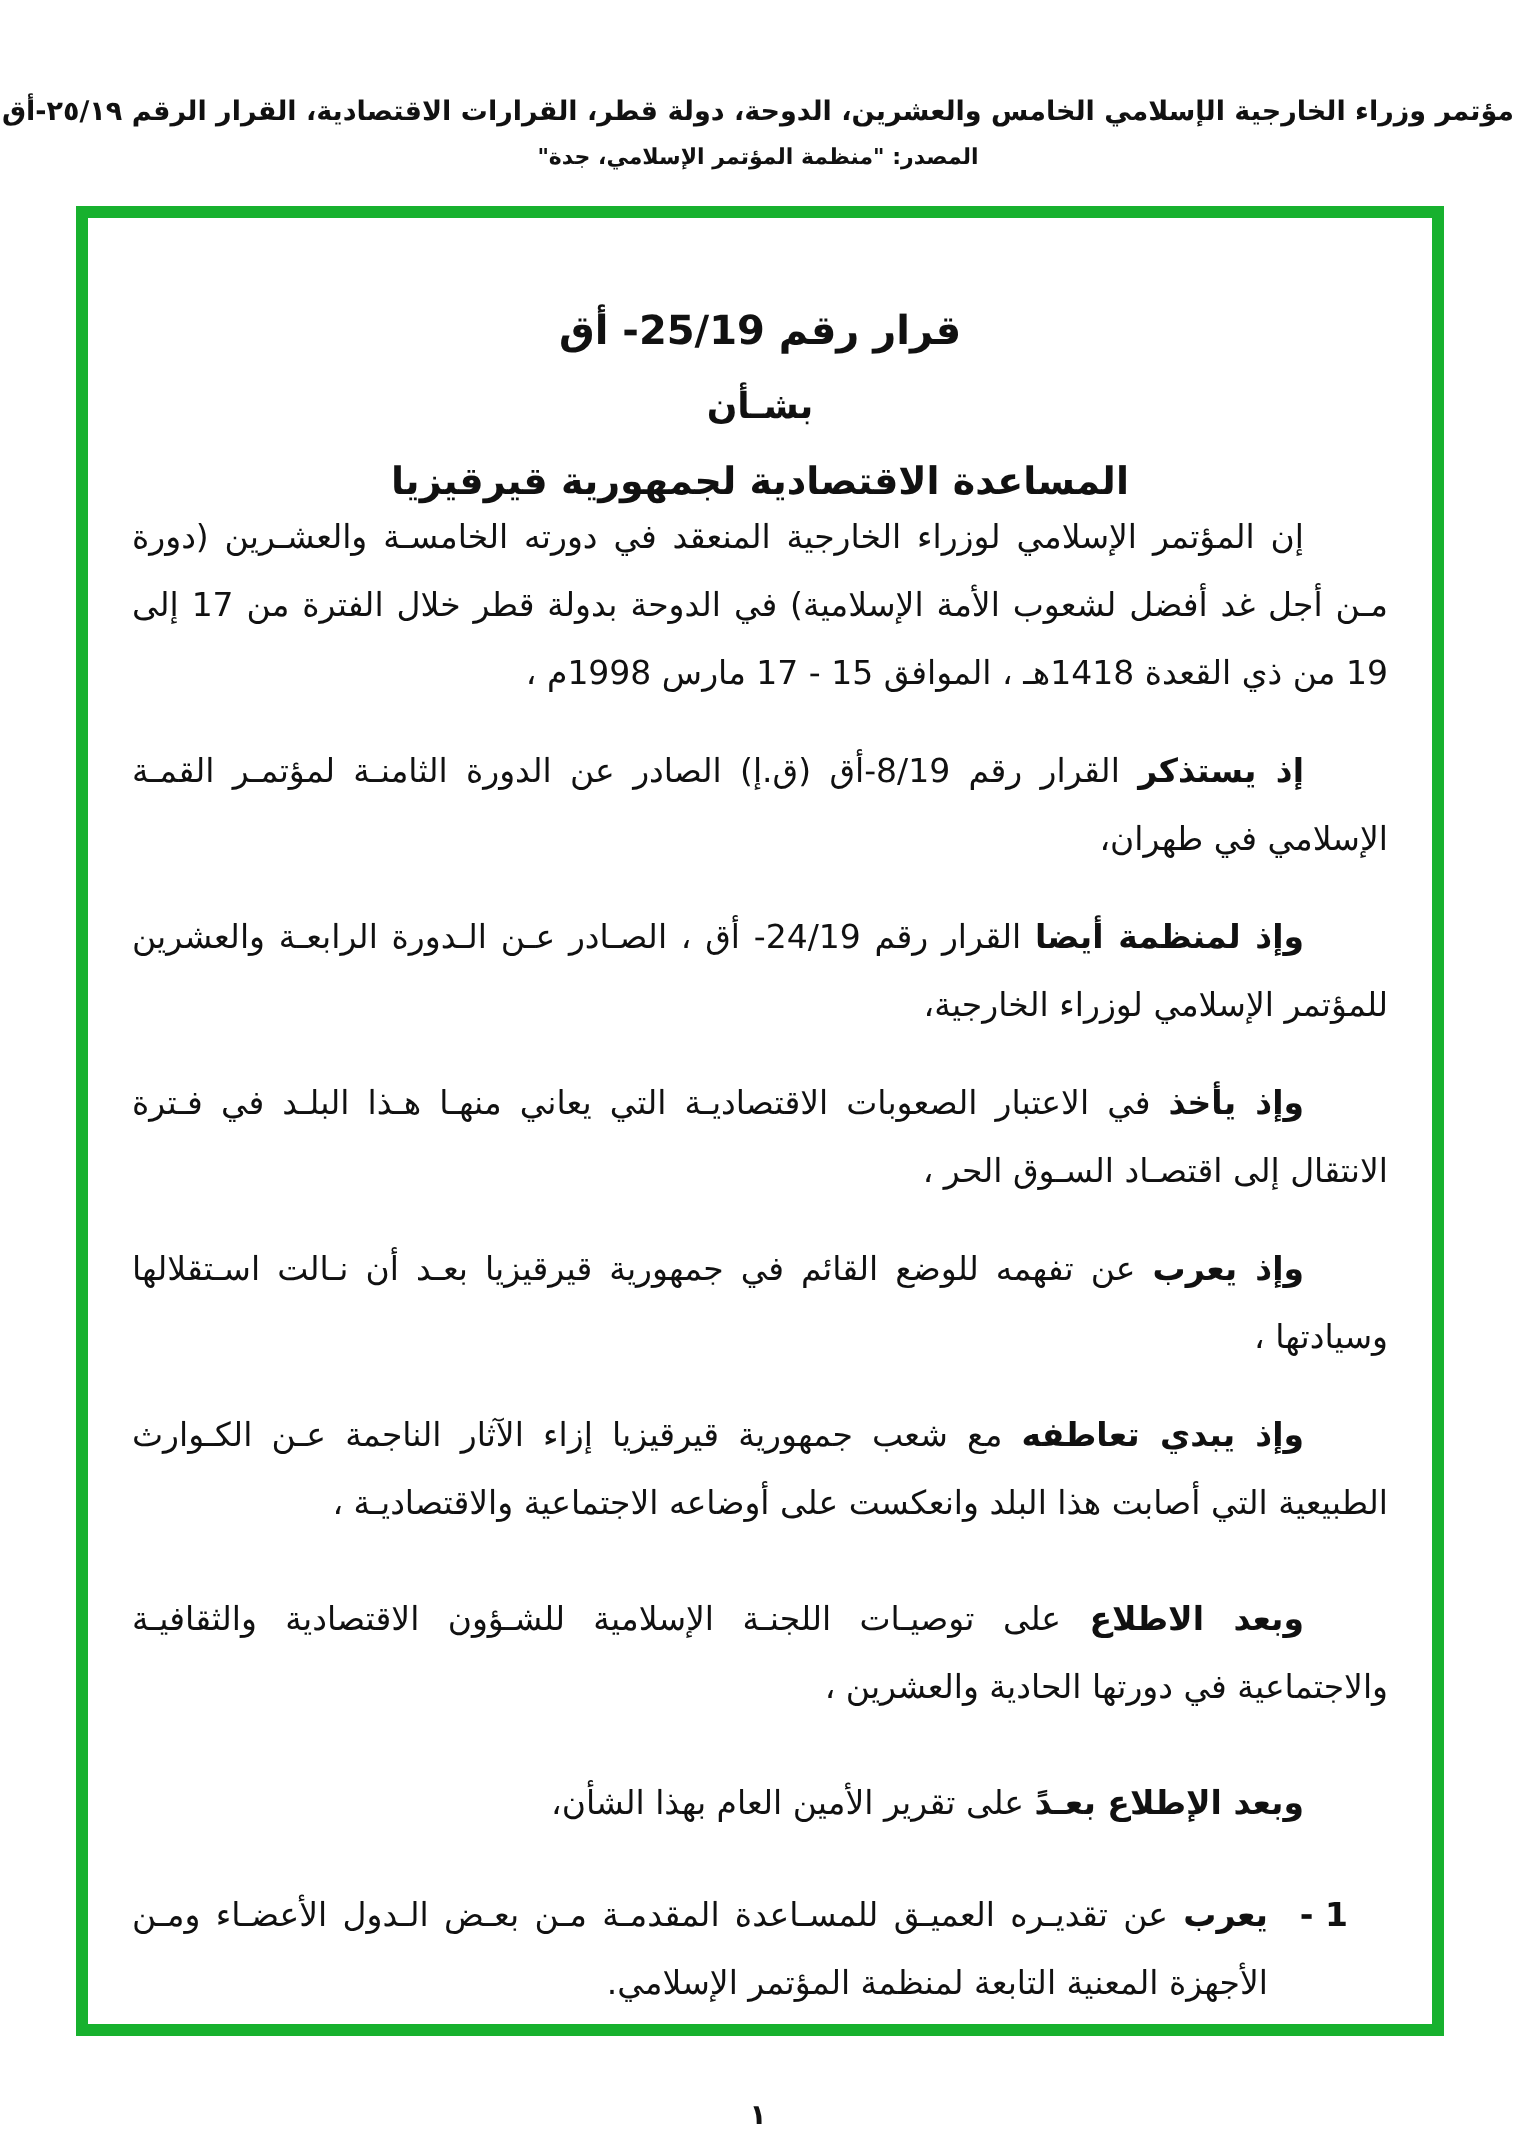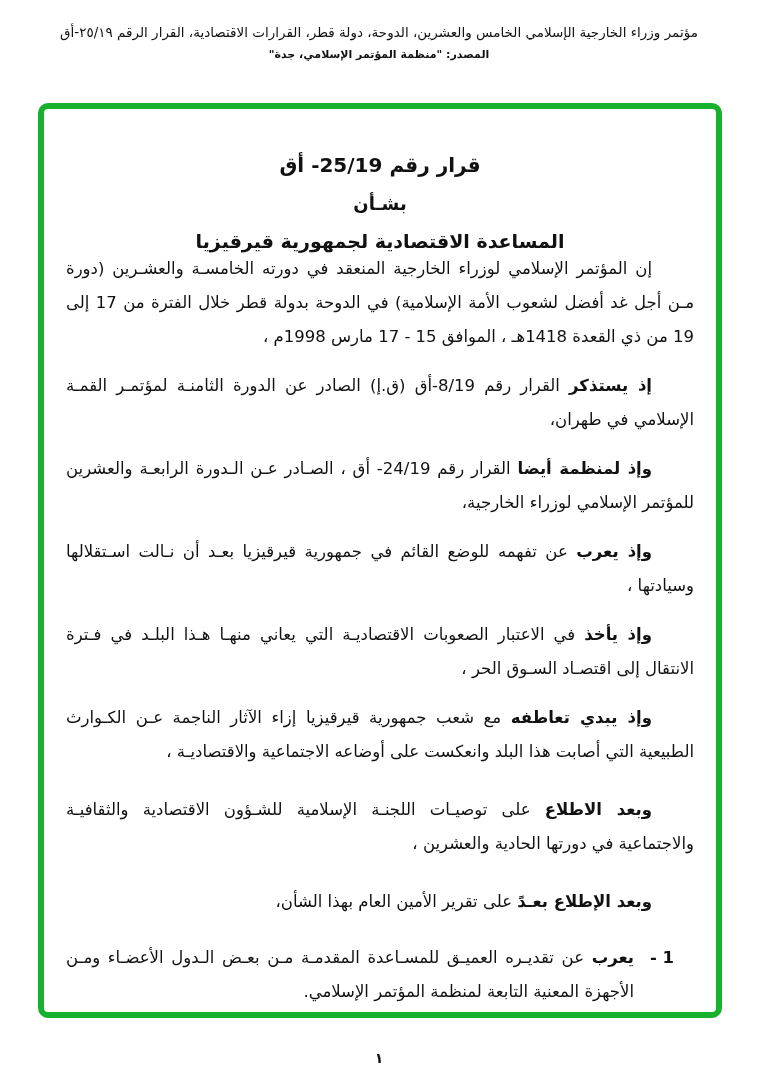--- a/index.html
+++ b/index.html
@@ -16,36 +16,37 @@
     background: #ffffff;
     overflow: hidden;
   }
   .doc-header {
     direction: rtl;
     text-align: center;
     padding-top: 24px;
   }
   .doc-header-line1 {
     font-size: 13.5px;
-    font-weight: normal;
+    font-weight: bold;
     letter-spacing: 0.2px;
+    margin-top: 24px;
   }
   .doc-header-line2 {
     font-size: 11px;
     font-weight: bold;
     margin-top: 8px;
   }
   .frame {
     position: absolute;
     left: 38px;
     top: 103px;
     width: 684px;
     height: 915px;
     border: 6px solid #17b12e;
-    border-radius: 10px;
+    border-radius: 0;
     padding: 44px 22px 10px 22px;
     direction: rtl;
     background: #ffffff;
   }
   .title-block {
     text-align: center;
     font-weight: bold;
   }
   .title-res-number { font-size: 20px; margin-bottom: 16px; }
   .title-regarding  { font-size: 18px; margin-bottom: 16px; }
@@ -107,23 +108,23 @@
     </div>
 
     <div class="body-text">
 
       <p class="para"><span class="keyword"></span><span>إن المؤتمر الإسلامي لوزراء الخارجية المنعقد في دورته الخامسـة والعشـرين (دورة مـن أجل غد أفضل لشعوب الأمة الإسلامية) في الدوحة بدولة قطر خلال الفترة من 17 إلى 19 من ذي القعدة 1418هـ ، الموافق 15 - 17 مارس 1998م ،</span></p>
 
       <p class="para"><span class="keyword">إذ يستذكر</span><span> القرار رقم 8/19-أق (ق.إ) الصادر عن الدورة الثامنـة لمؤتمـر القمـة الإسلامي في طهران،</span></p>
 
       <p class="para"><span class="keyword">وإذ لمنظمة أيضا</span><span> القرار رقم 24/19- أق ، الصـادر عـن الـدورة الرابعـة والعشرين للمؤتمر الإسلامي لوزراء الخارجية،</span></p>
 
+      <p class="para"><span class="keyword">وإذ يأخذ</span><span> في الاعتبار الصعوبات الاقتصاديـة التي يعاني منهـا هـذا البلـد في فـترة الانتقال إلى اقتصـاد السـوق الحر ،</span></p>
+
       <p class="para"><span class="keyword">وإذ يعرب</span><span> عن تفهمه للوضع القائم في جمهورية قيرقيزيا بعـد أن نـالت اسـتقلالها وسيادتها ،</span></p>
-
-      <p class="para"><span class="keyword">وإذ يأخذ</span><span> في الاعتبار الصعوبات الاقتصاديـة التي يعاني منهـا هـذا البلـد في فـترة الانتقال إلى اقتصـاد السـوق الحر ،</span></p>
 
       <p class="para"><span class="keyword">وإذ يبدي تعاطفه</span><span> مع شعب جمهورية قيرقيزيا إزاء الآثار الناجمة عـن الكـوارث الطبيعية التي أصابت هذا البلد وانعكست على أوضاعه الاجتماعية والاقتصاديـة ،</span></p>
 
       <p class="para spaced"><span class="keyword">وبعد الاطلاع</span><span> على توصيـات اللجنـة الإسلامية للشـؤون الاقتصادية والثقافيـة والاجتماعية في دورتها الحادية والعشرين ،</span></p>
 
       <p class="para spaced"><span class="keyword">وبعد الإطلاع بعـدً</span><span> على تقرير الأمين العام بهذا الشأن،</span></p>
 
       <div class="list-item">
         <span class="num">1 -</span>
         <span class="item-text"><span class="keyword">يعرب</span><span> عن تقديـره العميـق للمسـاعدة المقدمـة مـن بعـض الـدول الأعضـاء ومـن الأجهزة المعنية التابعة لمنظمة المؤتمر الإسلامي.</span></span>

